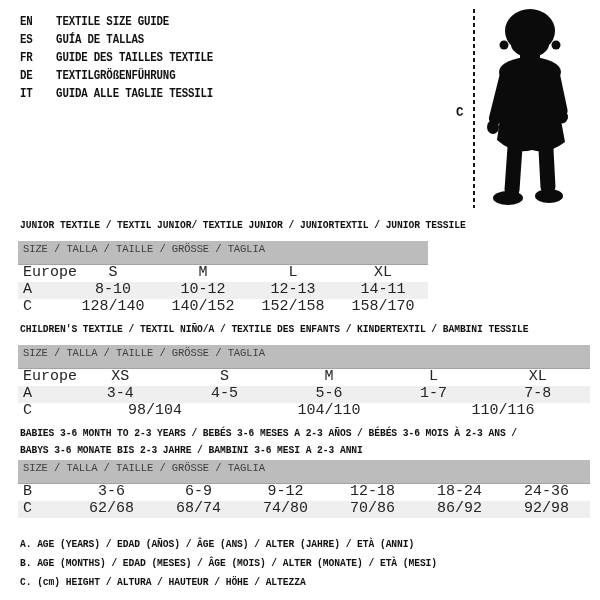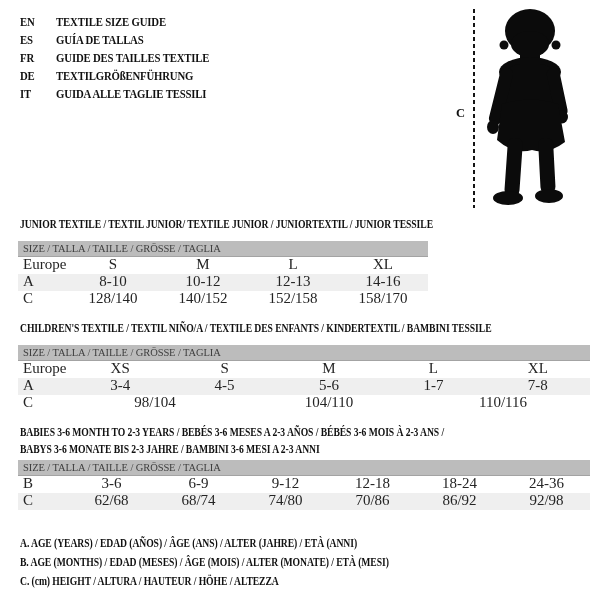--- a/index.html
+++ b/index.html
@@ -1,39 +1,39 @@
 <!DOCTYPE html>
 <html><head>
 <meta charset="utf-8">
 <style>
   html,body{margin:0;padding:0;background:#ffffff;}
   .screen{
     position:relative;width:600px;height:600px;background:#ffffff;overflow:hidden;
-    font-family:Liberation Serif, serif;color:#111111;border-radius:14px;
+    font-family:Liberation Mono, monospace;color:#111111;border-radius:14px;
   }
   
   .lang-block{position:absolute;left:20px;top:13px;transform:scaleX(0.86);transform-origin:0 0;}
   .lang-row{display:flex;height:18px;line-height:18px;font-size:12.5px;font-weight:bold;letter-spacing:-0.2px;}
   .lang-code{width:42px;}
   
   .dash-line{
     position:absolute;left:473px;top:9px;width:2px;height:199px;
     background:repeating-linear-gradient(to bottom,#141414 0 4px,transparent 4px 7px);
   }
   .c-label{position:absolute;left:456px;top:106px;font-size:12.5px;font-weight:bold;}
   .baby-svg{position:absolute;left:484px;top:8px;}
   
   .sec-title{
     position:absolute;left:20px;font-size:11.5px;font-weight:bold;white-space:nowrap;
     letter-spacing:-0.1px;transform:scaleX(0.84);transform-origin:0 0;line-height:17px;
   }
   
   .size-table{position:absolute;left:18px;}
   .bar{
-    height:16px;line-height:16px;background:#bcbcbc;border-bottom:1px solid #a3a3a3;
+    height:24px;line-height:16px;background:#bcbcbc;border-bottom:1px solid #a3a3a3;
     padding-left:5px;font-size:10.5px;color:#3e3e3e;letter-spacing:-0.1px;box-sizing:border-box;
   }
   .trow{display:flex;height:17px;line-height:15px;font-size:15px;color:#242424;}
   .trow.alt{background:#efefef;}
   .lbl{width:50px;padding-left:5px;box-sizing:border-box;}
   .cell{flex:1;text-align:center;}
   
   .footnotes{position:absolute;left:20px;top:534px;transform:scaleX(0.84);transform-origin:0 0;}
   .footnotes div{height:19px;line-height:19px;font-size:11.5px;font-weight:bold;white-space:nowrap;letter-spacing:-0.1px;}
 </style>
@@ -104,21 +104,21 @@
       <span class="cell">S</span>
       <span class="cell">M</span>
       <span class="cell">L</span>
       <span class="cell">XL</span>
     </div>
     <div class="trow alt">
       <span class="lbl">A</span>
       <span class="cell">8-10</span>
       <span class="cell">10-12</span>
       <span class="cell">12-13</span>
-      <span class="cell">14-16</span>
+      <span class="cell">14-11</span>
     </div>
     <div class="trow">
       <span class="lbl">C</span>
       <span class="cell">128/140</span>
       <span class="cell">140/152</span>
       <span class="cell">152/158</span>
       <span class="cell">158/170</span>
     </div>
   </div>
 

